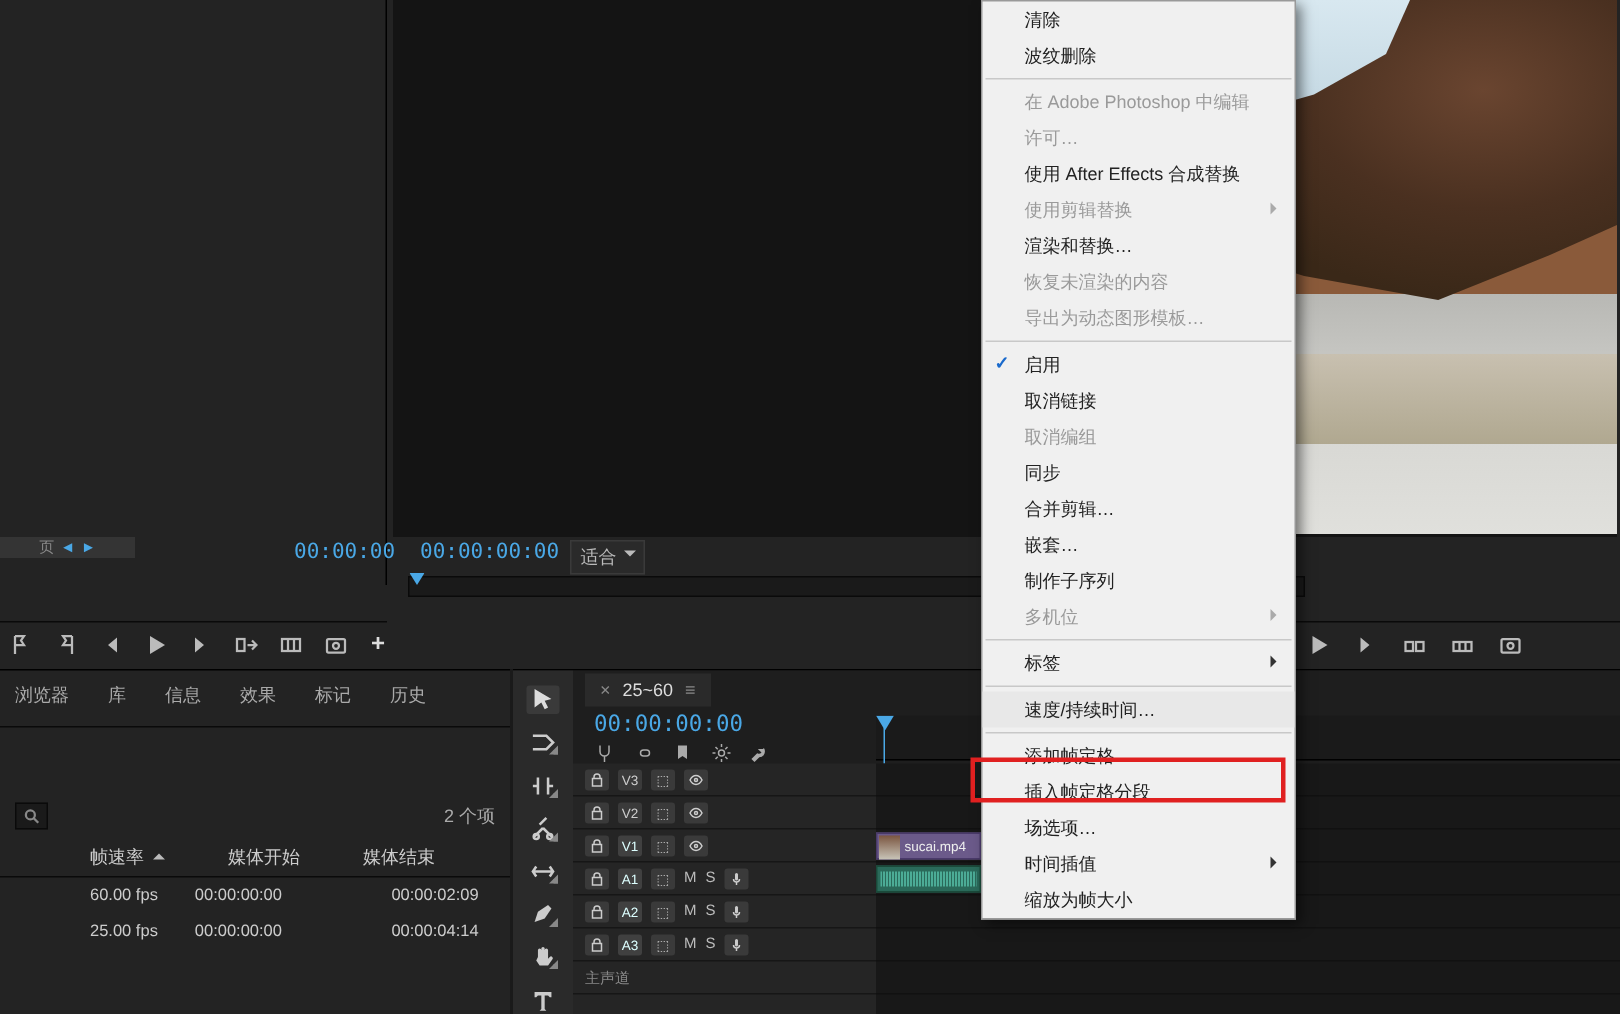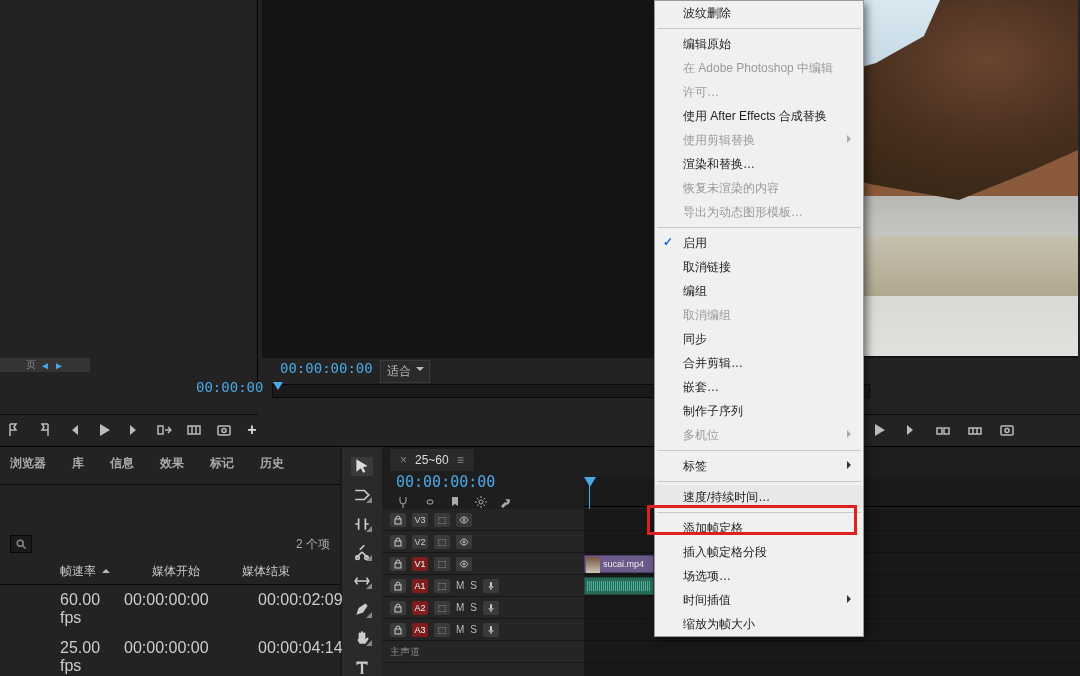--- a/index.html
+++ b/index.html
@@ -9,47 +9,47 @@
 .top-area { position: absolute; left: 0; top: 0; right: 0; height: 446px; background: #232323; }
 .left-source { position: absolute; left: 0; top: 0; width: 258px; height: 390px; background: #232323; border-right: 1px solid #000; }
 .program-canvas { position: absolute; left: 262px; top: 0; width: 816px; height: 358px; background: #141414; overflow: hidden; }
 .video-frame { position: absolute; left: 518px; top: 0; right: 0; height: 356px; background: linear-gradient(to bottom, #8a5a3a 0%, #8a5a3a 55%, #c8c8c4 55%, #aaa49a 100%); }
 .rock { position: absolute; left: 0; top: 0; right: 0; height: 200px; background: radial-gradient(ellipse at 70% 30%, #6a4530 0%, #4a3020 40%, #3a2818 70%); clip-path: polygon(0 0, 100% 0, 100% 75%, 85% 85%, 60% 100%, 30% 92%, 0 78%); }
 .sky { position: absolute; left: 0; top: 0; width: 160px; height: 90px; background: linear-gradient(to bottom, #d8e8f0, #c0d5e0); clip-path: polygon(0 0, 100% 0, 90% 40%, 60% 70%, 0 100%); }
 .road { position: absolute; left: 0; bottom: 0; right: 0; height: 160px; background: linear-gradient(to bottom, #b8b8b4 0%, #d8d8d4 60%, #e0e0dc 100%); }
 .wall { position: absolute; left: 0; bottom: 60px; right: 0; height: 60px; background: linear-gradient(to bottom, #c8c0b0, #b0a890); }
 
 
-.tc-left { position: absolute; left: 196px; top: 379px; color: #4aa8e6; font-size: 14px; font-family: monospace; }
+.tc-left { position: absolute; left: 196px; top: 360px; color: #4aa8e6; font-size: 14px; font-family: monospace; }
 .tc-right { position: absolute; left: 280px; top: 360px; color: #4aa8e6; font-size: 14px; font-family: monospace; }
 .fit-dropdown { position: absolute; left: 380px; top: 360px; color: #bbb; font-size: 12px; padding: 2px 18px 2px 6px; border: 1px solid #3a3a3a; background: #2a2a2a; }
 .fit-dropdown::after { content: ""; position: absolute; right: 5px; top: 6px; border: 4px solid transparent; border-top-color: #bbb; }
 .mini-scrub { position: absolute; left: 272px; top: 384px; right: 210px; height: 14px; background: #1a1a1a; border: 1px solid #0a0a0a; }
 .mini-playhead { position: absolute; left: 0; top: -3px; width: 10px; height: 8px; background: #4aa8e6; clip-path: polygon(0 0, 100% 0, 50% 100%); }
 
 
 .transport-left { position: absolute; left: 0; top: 414px; width: 258px; height: 30px; display: flex; align-items: center; gap: 14px; padding-left: 6px; border-top: 1px solid #0a0a0a; background: #232323; }
 .transport-right { position: absolute; left: 864px; top: 414px; right: 0; height: 30px; display: flex; align-items: center; gap: 14px; padding-left: 6px; border-top: 1px solid #0a0a0a; background: #232323; }
 .t-btn { width: 18px; height: 18px; display: inline-flex; align-items: center; justify-content: center; color: #bbb; }
 .t-btn svg { width: 16px; height: 16px; }
 .ico-plus { font-size: 16px; color: #ddd; font-weight: bold; }
 
 .page-strip { position: absolute; left: 0; top: 358px; width: 90px; height: 14px; background: #343434; display: flex; align-items: center; justify-content: center; gap: 4px; font-size: 10px; color: #888; }
 .page-strip .arr { color: #4aa8e6; }
 
 
 .project-panel { position: absolute; left: 0; top: 446px; width: 340px; bottom: 0; background: #232323; border-top: 1px solid #000; }
 .panel-tabs { display: flex; gap: 22px; padding: 4px 8px 8px; font-size: 12px; color: #aaa; border-bottom: 1px solid #0a0a0a; }
-.panel-tabs span { padding: 4px 2px; font-weight: bold; }
+.panel-tabs span { padding: 4px 2px; }
 .search-row { display: flex; align-items: center; padding: 6px 10px; justify-content: space-between; margin-top: 44px; }
 .search-box { width: 22px; height: 18px; background: #1a1a1a; border: 1px solid #0a0a0a; display: flex; align-items: center; justify-content: center; }
 .item-count { color: #aaa; font-size: 12px; }
 .proj-table-head { display: flex; padding: 4px 0 4px 60px; gap: 42px; color: #ccc; font-size: 12px; border-bottom: 1px solid #0a0a0a; }
 .proj-table-head .sort::after { content: ""; display: inline-block; margin-left: 6px; border: 4px solid transparent; border-bottom-color: #bbb; transform: translateY(-2px); }
-.proj-row { display: flex; padding: 6px 0 6px 60px; gap: 12px; color: #ccc; font-size: 16px; }
+.proj-row { display: flex; padding: 6px 0 6px 60px; gap: 12px; color: #ccc; font-size: 11px; }
 .proj-row span:nth-child(1){ width:60px; } .proj-row span:nth-child(2){ width:82px; } .proj-row span:nth-child(3){ width:82px;margin-left:40px; }
 
 
 .timeline-panel { position: absolute; left: 342px; top: 446px; right: 0; bottom: 0; background: #1e1e1e; border-top: 1px solid #000; }
 .tl-tools { position: absolute; left: 0; top: 0; width: 40px; bottom: 0; background: #2a2a2a; display: flex; flex-direction: column; align-items: center; gap: 10px; padding-top: 10px; }
 .tool { width: 22px; height: 22px; display: flex; align-items: center; justify-content: center; color: #ccc; position: relative; }
 .tool svg { width: 18px; height: 18px; }
 .tool.corner::after { content: ""; position: absolute; right: 1px; bottom: 1px; border: 3px solid transparent; border-right-color: #888; border-bottom-color: #888; }
 .tool.sel { background: #3a3a3a; border-radius: 2px; }
 
@@ -61,21 +61,21 @@
 .tl-icons .ti { width: 14px; height: 14px; }
 
 .ruler { position: absolute; left: 202px; top: 30px; right: 0; height: 30px; background: #1a1a1a; border-bottom: 1px solid #000; }
 .ruler-playhead { position: absolute; left: 0; top: 0; width: 12px; height: 10px; background: #4aa8e6; clip-path: polygon(0 0,100% 0,50% 100%); }
 .playhead-line { position: absolute; left: 5px; top: 8px; width: 1px; height: 210px; background: #4aa8e6; }
 
 .tracks { position: absolute; left: 40px; top: 62px; right: 0; bottom: 0; background: #1e1e1e; }
 .track-head-col { position: absolute; left: 0; top: 0; width: 202px; bottom: 0; background: #252525; }
 .track-row { height: 22px; display: flex; align-items: center; gap: 6px; padding-left: 8px; border-bottom: 1px solid #161616; font-size: 10px; color: #bbb; }
 .trk-btn { width: 16px; height: 14px; background: #3a3a3a; display: inline-flex; align-items: center; justify-content: center; font-size: 9px; color: #ccc; border-radius: 2px; }
-.trk-btn.blue { background: #7f1d1d; color: #dff; }
+.trk-btn.blue { background: #404040; color: #dff; }
 .trk-btn.eye svg, .trk-btn.lock svg, .trk-btn.mic svg { width: 10px; height: 10px; }
 .track-body-col { position: absolute; left: 202px; top: 0; right: 0; bottom: 0; background: #181818; }
 .track-lane { height: 22px; border-bottom: 1px solid #111; position: relative; }
 .clip-v { position: absolute; left: 0; top: 2px; height: 18px; width: 70px; background: #6b5a8a; border: 1px solid #4a3a6a; font-size: 9px; color: #eee; padding-left: 18px; display: flex; align-items: center; }
 .clip-a { position: absolute; left: 0; top: 2px; height: 18px; width: 70px; background: #2a6a5a; border: 1px solid #1a4a3a; overflow: hidden; }
 .clip-a::before { content:""; position:absolute; inset:3px 2px; background: repeating-linear-gradient(90deg,#5ac8b0 0 1px,transparent 1px 2px); opacity:.7; }
 .clip-thumb { position: absolute; left: 1px; top: 1px; width: 14px; height: 16px; background: linear-gradient(#7a5540,#c8c4b8); }
 
 .ruler-right { position: absolute; left: 860px; top: 476px; right: 0; height: 22px; display: flex; gap: 60px; font-size: 10px; color: #888; font-family: monospace; padding-left: 6px; align-items: center; }
 
@@ -437,34 +437,33 @@
         <div class="clip-a"></div>
       </div>
       <div class="track-lane"></div>
       <div class="track-lane"></div>
       <div class="track-lane"></div>
     </div>
   </div>
 </div>
 
 <div class="ctx" id="ctx">
+    <div class="ctx-item"><span>清除</span></div>
     <div class="ctx-item"><span>波纹删除</span></div>
     <div class="ctx-sep"></div>
-    <div class="ctx-item"><span>编辑原始</span></div>
     <div class="ctx-item disabled"><span>在 Adobe Photoshop 中编辑</span></div>
     <div class="ctx-item disabled"><span>许可…</span></div>
     <div class="ctx-item"><span>使用 After Effects 合成替换</span></div>
     <div class="ctx-item disabled sub"><span>使用剪辑替换</span></div>
     <div class="ctx-item"><span>渲染和替换…</span></div>
     <div class="ctx-item disabled"><span>恢复未渲染的内容</span></div>
     <div class="ctx-item disabled"><span>导出为动态图形模板…</span></div>
     <div class="ctx-sep"></div>
     <div class="ctx-item"><span class="ctx-check">✓</span><span>启用</span></div>
     <div class="ctx-item"><span>取消链接</span></div>
-    <div class="ctx-item"><span>编组</span></div>
     <div class="ctx-item disabled"><span>取消编组</span></div>
     <div class="ctx-item"><span>同步</span></div>
     <div class="ctx-item"><span>合并剪辑…</span></div>
     <div class="ctx-item"><span>嵌套…</span></div>
     <div class="ctx-item"><span>制作子序列</span></div>
     <div class="ctx-item disabled sub"><span>多机位</span></div>
     <div class="ctx-sep"></div>
     <div class="ctx-item sub"><span>标签</span></div>
     <div class="ctx-sep"></div>
     <div class="ctx-item hl"><span>速度/持续时间…</span></div>

